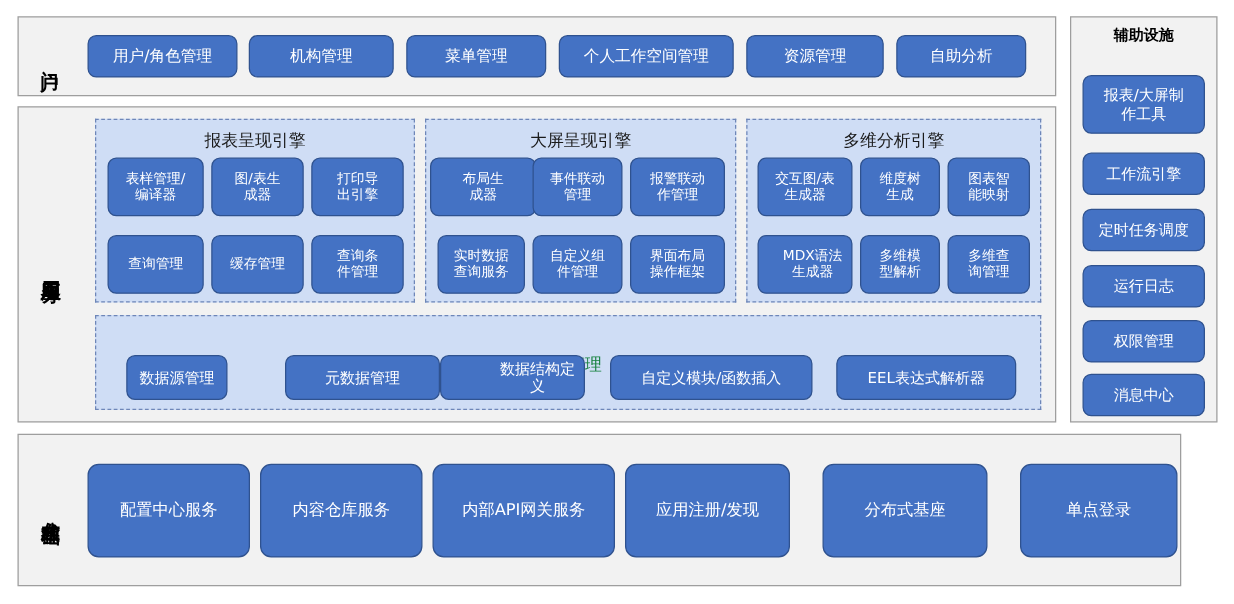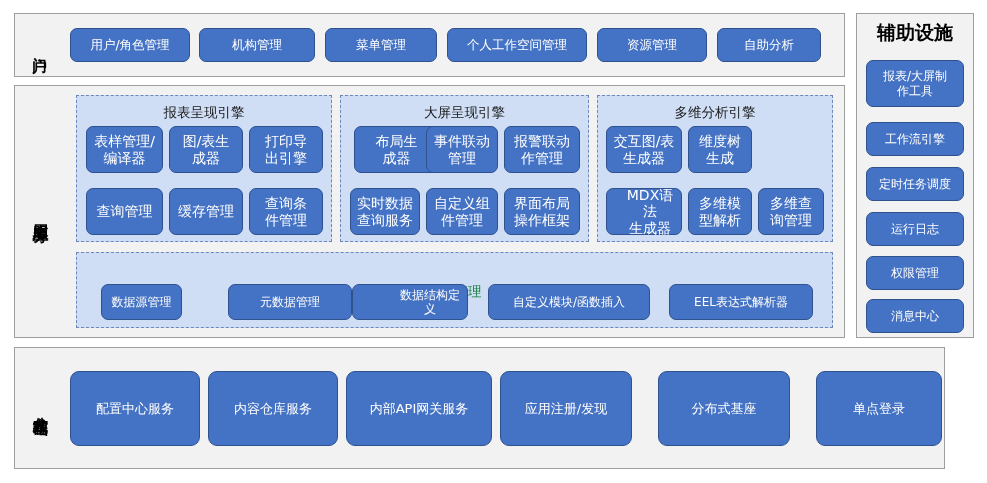--- a/index.html
+++ b/index.html
@@ -75,21 +75,21 @@
     top: 8px;
     left: 0;
     right: 0;
     text-align: center;
     font-size: 13.5px;
     color: #1a1a1a;
     font-weight: 400;
   }
   .engine-node {
     position: absolute;
-    font-size: 14px;
+    font-size: 11px;
   }
 
   #config-panel {
     position: absolute;
     left: 76px;
     top: 252px;
     width: 757px;
     height: 76px;
     background: #CFDDF5;
     border: 1px dashed #6E86B8;
@@ -120,21 +120,21 @@
     font-size: 13px;
     border-radius: 9px;
   }
 
   
   #aux-frame { left: 856px; top: 13px; width: 118px; height: 325px; }
   #aux-title {
     position: absolute;
     left: 856px; top: 20px; width: 118px;
     text-align: center;
-    font-size: 19px;
+    font-size: 12px;
     font-weight: bold;
     color: #000000;
   }
   .aux-node {
     position: absolute;
     left: 866px;
     width: 98px;
     font-size: 12px;
   }
 </style>
@@ -166,40 +166,42 @@
   <div class="node engine-node" style="left:249px; top:126px; width:74px; height:47px;">打印导
 出引擎</div>
   <div class="node engine-node" style="left:86px;  top:188px; width:77px; height:47px;">查询管理</div>
   <div class="node engine-node" style="left:169px; top:188px; width:74px; height:47px;">缓存管理</div>
   <div class="node engine-node" style="left:249px; top:188px; width:74px; height:47px;">查询条
 件管理</div>
 
   <div class="engine-panel" style="left:340px; width:249px;">
     <div class="engine-title">大屏呈现引擎</div>
   </div>
-  <div class="node engine-node" style="left:354px; top:126px; width:85px; height:47px;text-align:center;">布局生
+  <div class="node engine-node" style="left:344px; top:126px; width:85px; height:47px;text-align:center;">布局生
 成器</div>
   <div class="node engine-node" style="left:426px; top:126px; width:72px; height:47px;">事件联动
 管理</div>
   <div class="node engine-node" style="left:504px; top:126px; width:76px; height:47px;">报警联动
 作管理</div>
   <div class="node engine-node" style="left:350px; top:188px; width:70px; height:47px;">实时数据
 查询服务</div>
   <div class="node engine-node" style="left:426px; top:188px; width:72px; height:47px;">自定义组
 件管理</div>
   <div class="node engine-node" style="left:504px; top:188px; width:76px; height:47px;">界面布局
 操作框架</div>
 
   <div class="engine-panel" style="left:597px; width:236px;">
     <div class="engine-title">多维分析引擎</div>
   </div>
   <div class="node engine-node" style="left:606px; top:126px; width:76px; height:47px;">交互图/表
 生成器</div>
   <div class="node engine-node" style="left:688px; top:126px; width:64px; height:47px;">维度树
 生成</div>
+  <div class="node engine-node" style="left:758px; top:126px; width:66px; height:47px;">图表智
+能映射</div>
   <div class="node engine-node" style="left:606px; top:188px; width:76px; height:47px;padding-left:15px;">MDX语法
 生成器</div>
   <div class="node engine-node" style="left:688px; top:188px; width:64px; height:47px;">多维模
 型解析</div>
   <div class="node engine-node" style="left:758px; top:188px; width:66px; height:47px;">多维查
 询管理</div>
 
   <div id="config-panel">
     <div id="config-title">配置管理</div>
   </div>

